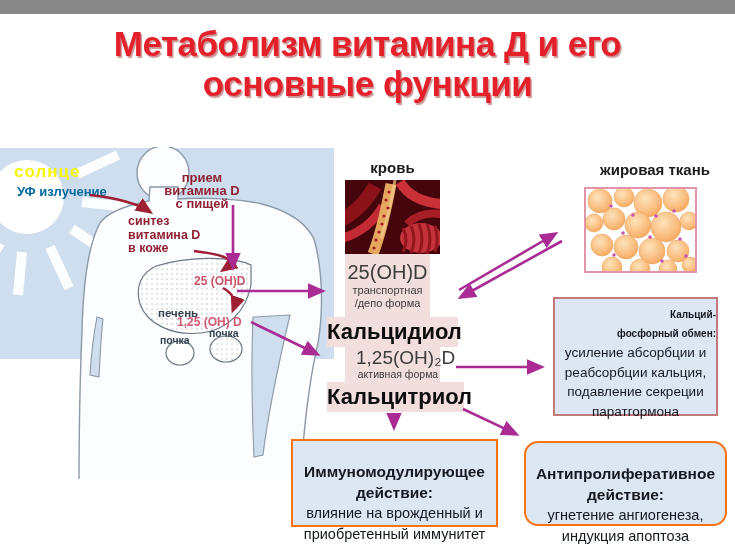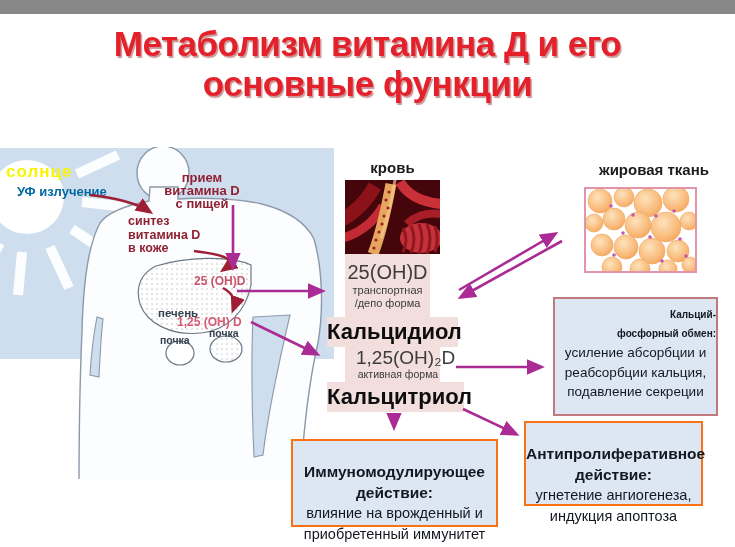--- a/index.html
+++ b/index.html
@@ -83,21 +83,21 @@
                  C 147,177 172,189 201,186 C 228,183 246,164 251,138 Z" fill="url(#dots)" opacity="0.45"></path>
       </g>
 
       <g fill="#ffffff" stroke="#6b7886" stroke-width="1.2">
         <ellipse cx="180" cy="206" rx="14" ry="12"></ellipse>
         <ellipse cx="226" cy="202" rx="16" ry="13"></ellipse>
         <ellipse cx="226" cy="202" rx="16" ry="13" fill="url(#dots)" opacity="0.4" stroke="none"></ellipse>
       </g>
     </svg>
 
-    <div class="lbl" style="left:6px;top:15px;font-size:17px;color:#f8f500;letter-spacing:1px;">солнце</div>
+    <div class="lbl" style="left:14px;top:15px;font-size:17px;color:#f8f500;letter-spacing:1px;">солнце</div>
     <div class="lbl" style="left:17px;top:37px;font-size:13px;color:#0369a1;">УФ излучение</div>
     <div class="lbl darkred" style="left:152px;top:24px;width:100px;text-align:center;font-size:13px;line-height:13px;">
       <span style="display:block">прием</span>
       <span style="display:block">витамина D</span>
       <span style="display:block">с пищей</span>
     </div>
     <div class="lbl darkred" style="left:128px;top:68px;font-size:12.5px;line-height:13.5px;">
       <span style="display:block">синтез</span>
       <span style="display:block">витамина D</span>
       <span style="display:block">в коже</span>
@@ -143,21 +143,21 @@
 
   <div class="abs pinkbox bigname" style="left:327px;top:303px;width:131px;height:30px;">Кальцидиол</div>
 
   <div class="abs pinkbox" style="left:345px;top:333px;width:95px;height:35px;padding-left:11px;">
     <div class="metab-title" style="font-size:19px;line-height:21px;">1,25(OH)₂D</div>
     <div class="metab-sub" style="font-size:10.5px;">активная форма</div>
   </div>
 
   <div class="abs pinkbox bigname" style="left:327px;top:368px;width:137px;height:30px;">Кальцитриол</div>
 
-  <div class="abs colhead" style="left:584px;top:147px;width:140px;">жировая ткань</div>
+  <div class="abs colhead" style="left:570px;top:147px;width:140px;text-align:right;">жировая ткань</div>
 
   <div class="abs" id="fat-img" style="left:584px;top:173px;width:109px;height:82px;">
     <svg viewBox="0 0 109 82" width="109" height="82">
       <defs>
         <radialGradient id="fatg" cx="40%" cy="35%" r="75%">
           <stop offset="0%" stop-color="#fde3bb"></stop>
           <stop offset="70%" stop-color="#f9b877"></stop>
           <stop offset="100%" stop-color="#f1a050"></stop>
         </radialGradient>
       </defs>
@@ -195,30 +195,31 @@
       </g>
     </svg>
   </div>
 
   <div class="abs bluebox" id="calcium-box" style="left:553px;top:283px;width:165px;height:119px;">
     <span class="b">Кальций-</span>
     <span class="b">фосфорный  обмен:</span>
     <span class="r">усиление абсорбции и</span>
     <span class="r">реабсорбции кальция,</span>
     <span class="r">подавление секреции</span>
+    <span class="r">паратгормона</span>
   </div>
 
   <div class="abs bluebox" id="immuno-box" style="left:291px;top:425px;width:207px;height:88px;">
     <span class="b">Иммуномодулирующее</span>
     <span class="b">действие:</span>
     <span class="r">влияние на врожденный и</span>
     <span class="r">приобретенный иммунитет</span>
   </div>
 
-  <div class="abs bluebox" id="anti-box" style="left:524px;top:407px;width:179px;height:85px;">
+  <div class="abs bluebox" id="anti-box" style="left:524px;top:427px;width:203px;height:85px;border-radius:14px;">
     <span class="b">Антипролиферативное</span>
     <span class="b">действие:</span>
     <span class="r">угнетение ангиогенеза,</span>
     <span class="r">индукция апоптоза</span>
   </div>
 
   <svg class="abs overlay" style="left:0;top:0;" width="735" height="547" viewBox="0 0 735 547">
     <defs>
       <marker id="ahR" markerWidth="8" markerHeight="7" refX="5.5" refY="3" orient="auto" markerUnits="strokeWidth">
         <path d="M0,0 L7,3 L0,6 Z" fill="#9e1f33"></path>

